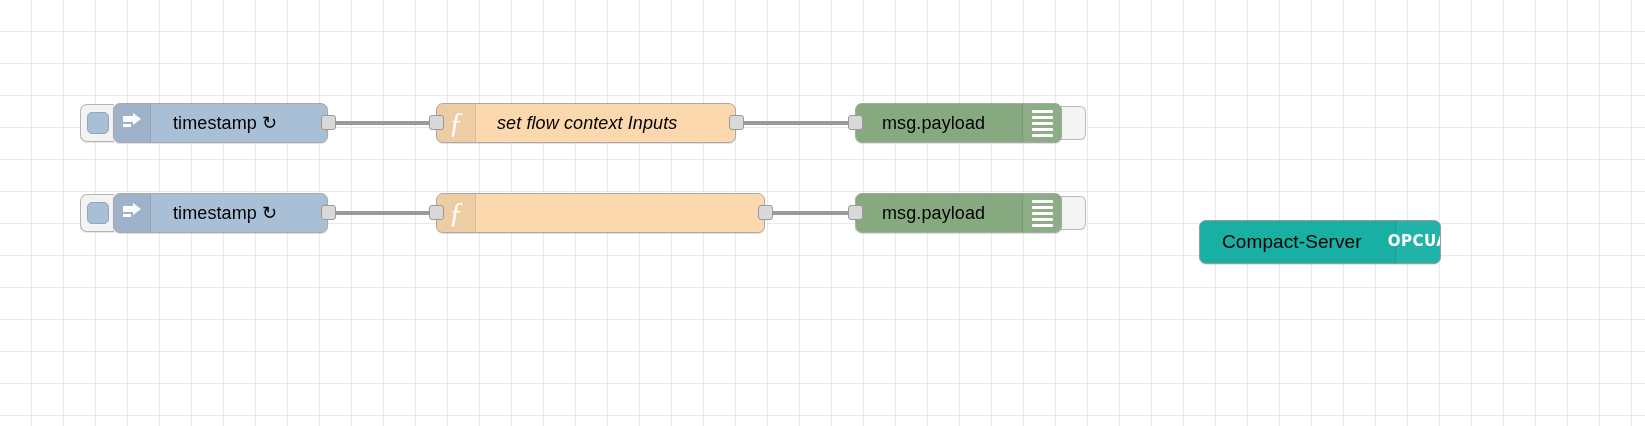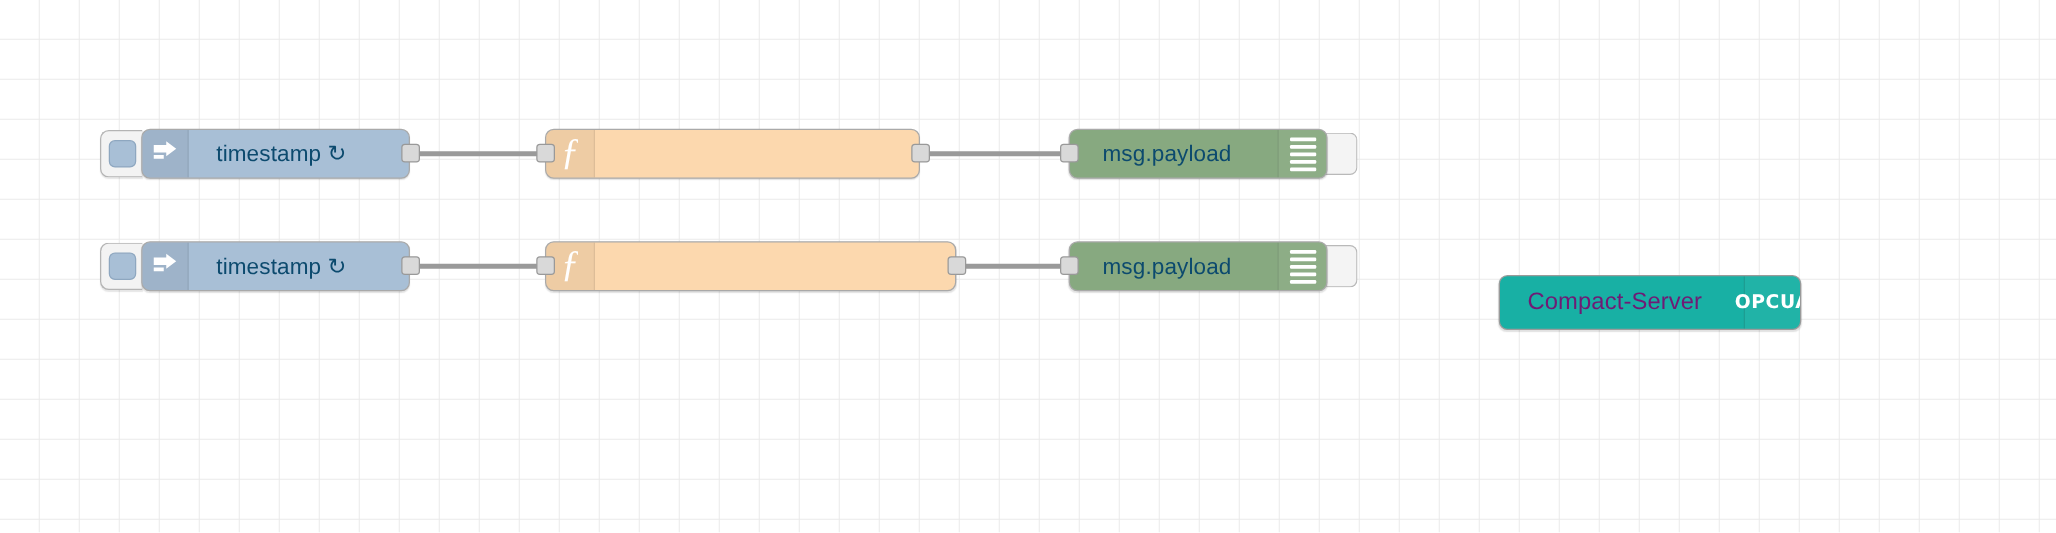--- a/index.html
+++ b/index.html
@@ -35,21 +35,21 @@
     border: 1px solid #a9a9a9;
     box-shadow: 0 1px 1px rgba(0,0,0,0.12);
     overflow: hidden;
     height: 40px;
   }
   .node-label {
     flex: 1 1 auto;
     display: flex;
     align-items: center;
     font-size: 18px;
-    color: #0c4a6e;
+    color: #000000;
     white-space: nowrap;
     letter-spacing: 0.1px;
   }
 
   
   .inject-node {
     background: #a8bfd6;
   }
   .inject-icon-band {
     width: 36px;
@@ -155,21 +155,21 @@
   
   .opcua-node {
     background: #18b0a4;
     border: 1px solid #9a9a9a;
     height: 44px;
   }
   .opcua-node .node-label {
     padding-left: 22px;
     padding-right: 20px;
     font-size: 19px;
-    color: #701a75;
+    color: #000000;
   }
   .opcua-icon-band {
     width: 44px;
     flex: 0 0 44px;
     background: rgba(255,255,255,0.045);
     border-left: 1px solid rgba(0,0,0,0.12);
     display: flex;
     align-items: center;
     justify-content: center;
     line-height: 1.02;
@@ -223,20 +223,21 @@
   </div>
   <div class="port" style="left:321px; top:115px;"></div>
 
   <div class="wire" style="left:334px; top:121px; width:102px;"></div>
 
   <div class="port" style="left:429px; top:115px;"></div>
   <div class="node function-node" style="left:436px; top:103px; width:300px;">
     <div class="fn-icon-band">
       <span class="fn-glyph">ƒ</span>
     </div>
+    <div class="node-label">set flow context Inputs</div>
   </div>
   <div class="port" style="left:729px; top:115px;"></div>
 
   <div class="wire" style="left:742px; top:121px; width:113px;"></div>
 
   <div class="port" style="left:848px; top:115px;"></div>
   <div class="debug-toggle" style="left:1060px; top:106px;"></div>
   <div class="node debug-node" style="left:855px; top:103px; width:207px;">
     <div class="node-label">msg.payload</div>
     <div class="debug-icon-band">

